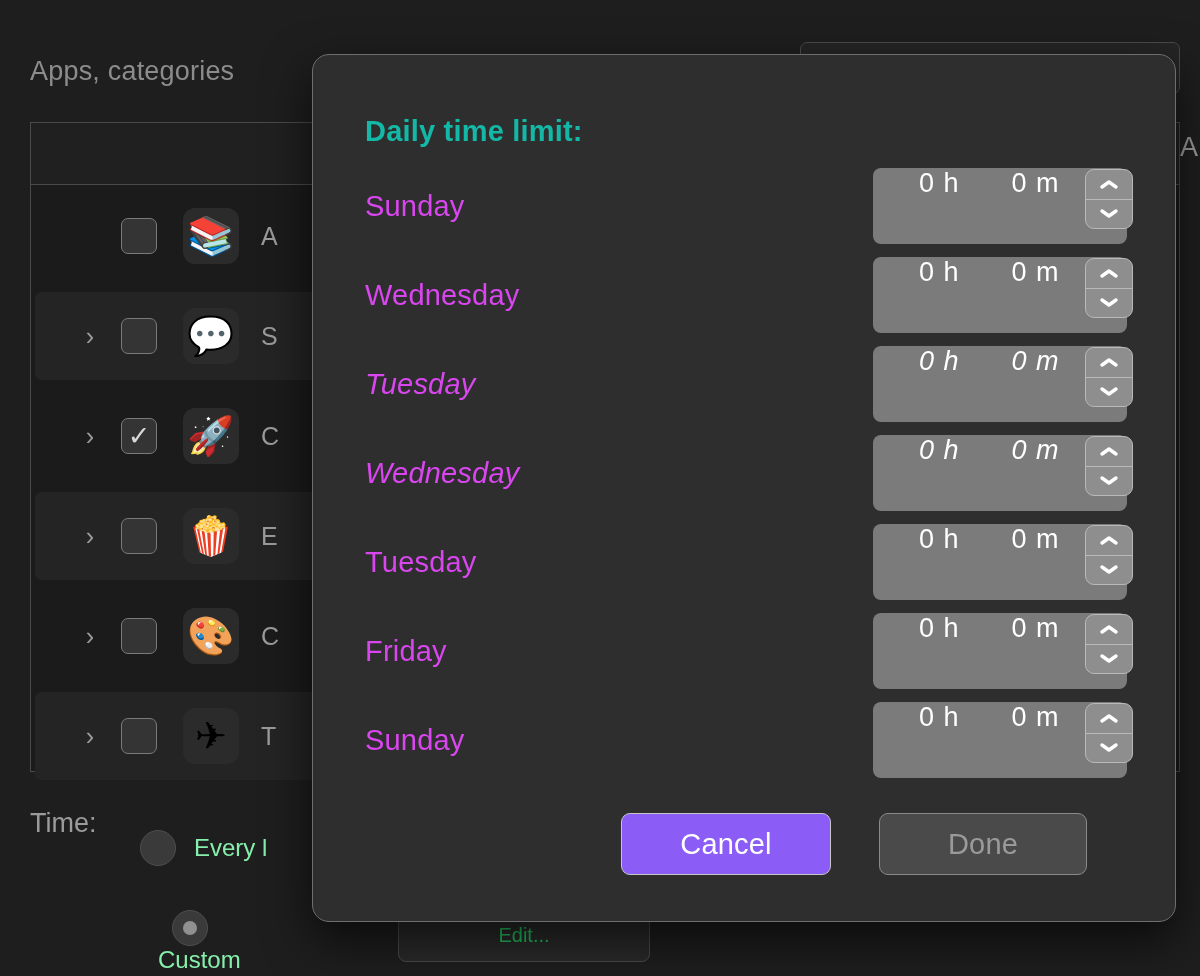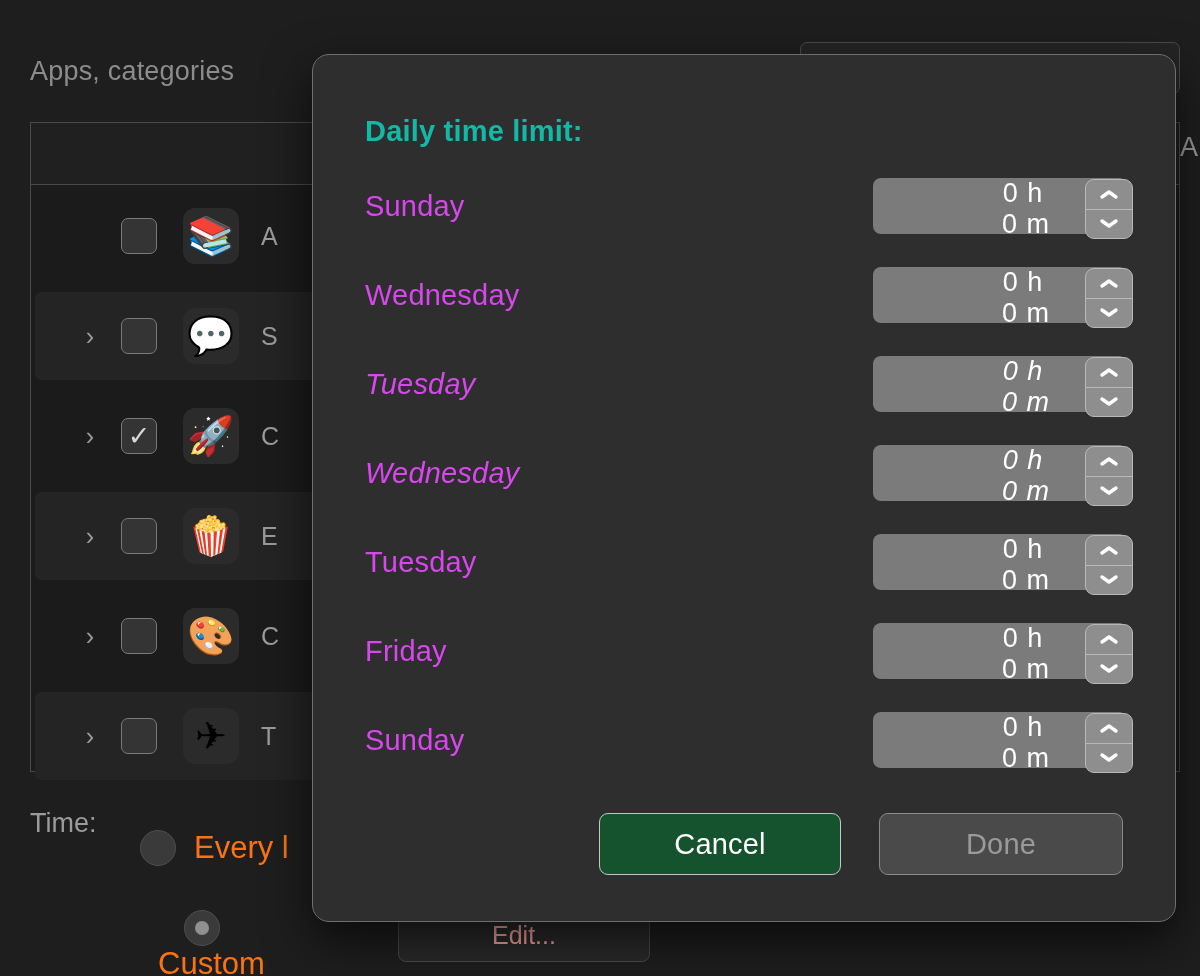--- a/index.html
+++ b/index.html
@@ -87,27 +87,27 @@
   .radio-row.r1 { left: 140px; top: 830px; }
   .radio-row.r2 { left: 140px; top: 910px; flex-direction: column; }
   .radio {
     width: 36px; height: 36px; border-radius: 50%;
     background: #3a3a3a; border: 1px solid #4f4f4f;
     display: flex; align-items: center; justify-content: center;
     flex: none;
   }
   .radio .dot { width: 14px; height: 14px; border-radius: 50%; background: #909090; display: none; }
   .radio.on .dot { display: block; }
-  .radio-label { margin-left: 18px; font-size: 31px; color: #f97316; white-space: nowrap; }
+  .radio-label { margin-left: 18px; font-size: 24px; color: #86efac; white-space: nowrap; }
 
   .bg-edit-btn {
     position: absolute; left: 398px; top: 908px;
     width: 252px; height: 54px;
     border: 1px solid #4a4a4a; border-radius: 8px;
-    background: #2a2a2a; color: #fca5a5; font-size: 25px;
+    background: #2a2a2a; color: #22c55e; font-size: 20px;
     display: flex; align-items: center; justify-content: center;
   }
 
   
   .modal {
     position: absolute; left: 312px; top: 54px;
     width: 864px; height: 868px;
     background: #2e2e2e;
     border: 1px solid #6e6e6e;
     border-radius: 17px;
@@ -120,23 +120,23 @@
   }
 
   .day-row {
     position: absolute; left: 52px; right: 48px; height: 62px;
     display: flex; align-items: center; justify-content: space-between;
   }
   .day-name { font-size: 29px; color: #d946ef; letter-spacing: .2px; }
 
   .time-field {
     position: relative;
-    width: 254px; height: 56px;
+    width: 254px; height: 76px;
     background: #7b7b7b; border-radius: 8px;
-    display: flex; align-items: center; flex-direction: column;
+    display: flex; 
   }
   .tf-hours, .tf-mins {
     font-size: 27px; color: #ffffff; letter-spacing: 1px;
     white-space: nowrap;
   }
   .tf-hours { margin-left: 46px; }
   .tf-mins  { margin-left: 52px; }
 
   .stepper {
     position: absolute; right: -6px; top: 1px;
@@ -153,25 +153,25 @@
   .chev path { stroke: #ffffff; stroke-width: 3.4; fill: none; stroke-linecap: round; stroke-linejoin: round; }
 
   
   .btn {
     position: absolute; height: 62px;
     border-radius: 9px;
     display: flex; align-items: center; justify-content: center;
     font-size: 29px; letter-spacing: .2px;
   }
   .btn-cancel {
-    left: 286px; top: 758px; width: 242px;
-    background: #14532d; border: 1px solid #c6c6c6; color: #ffffff;
+    left: 308px; top: 758px; width: 210px;
+    background: #8b5cf6; border: 1px solid #c6c6c6; color: #ffffff;
   }
   .btn-done {
-    left: 566px; top: 758px; width: 244px;
+    left: 566px; top: 758px; width: 208px;
     background: #4a4a4a; border: 1px solid #8a8a8a; color: #9a9a9a;
   }
 </style>
 </head>
 <body>
 
 <div id="root">
 
   <div class="bg-layer">
 

